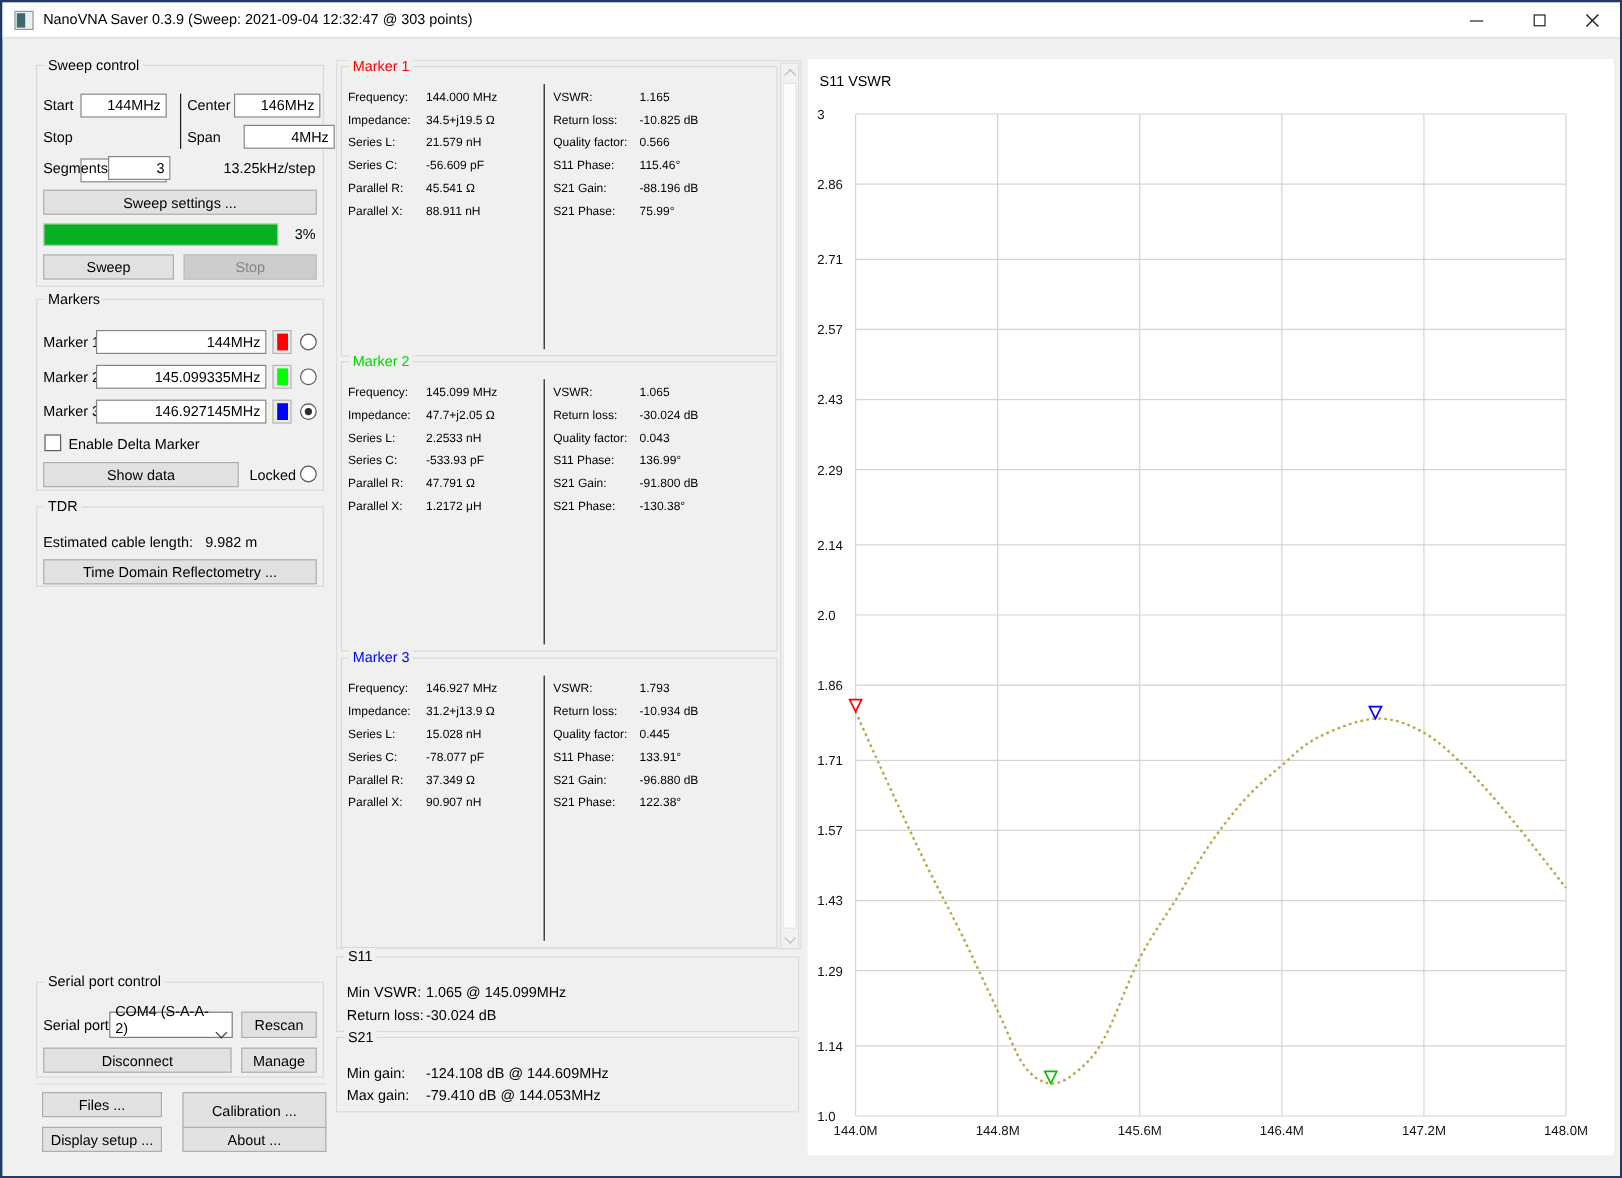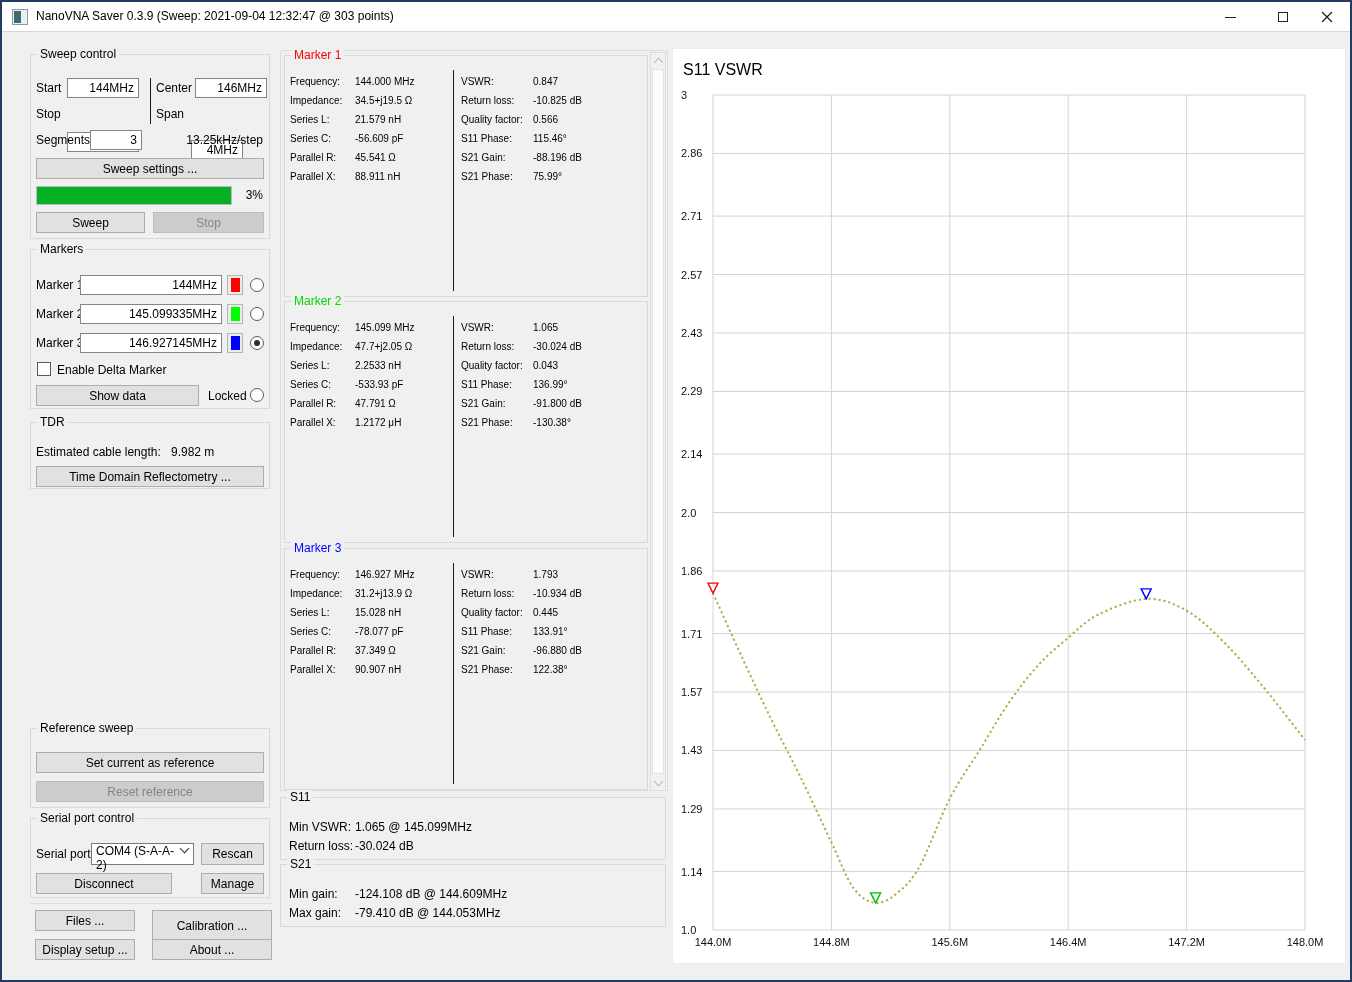--- a/index.html
+++ b/index.html
@@ -29,21 +29,21 @@
   .win-btn.disabled{background:#cccccc;color:#858585;border-color:#bdbdbd;}
   .vline{position:absolute;width:1px;background:#1a1a1a;}
   .progress{position:absolute;border:1px solid #bcbcbc;background:#e6e6e6;}
   .progress i{display:block;height:100%;background:#06b025;}
   .radio{position:absolute;width:14px;height:14px;border:1px solid #5a5a5a;border-radius:50%;background:#fff;}
   .radio.checked::after{content:'';position:absolute;left:3px;top:3px;width:6px;height:6px;border-radius:50%;background:#2c2c2c;}
   .checkbox{position:absolute;width:14px;height:14px;border:1px solid #5a5a5a;background:#fff;}
   .swatch{position:absolute;width:16px;height:20px;background:#ececec;border:1px solid #b5b5b5;
     display:flex;align-items:center;justify-content:center;}
   .swatch i{display:block;width:9px;height:14px;}
-  .combo{position:absolute;background:#fff;border:1px solid #7a7a7a;display:flex;align-items:flex-start;padding:0 4px;}
+  .combo{position:absolute;background:#fff;border:1px solid #7a7a7a;display:flex;align-items:flex-end;padding:0 4px;}
   .combo .chev{margin-left:auto;width:8px;height:8px;position:relative;}
   .combo .chev::before{content:'';position:absolute;left:0;top:1px;width:6px;height:6px;
     border-left:1.5px solid #333;border-bottom:1.5px solid #333;transform:rotate(-45deg);}
   
   .mrow{height:19px;display:flex;align-items:center;font-size:10px;white-space:nowrap;}
   .mcol-left{position:absolute;left:5px;top:16px;width:160px;}
   .mcol-right{position:absolute;left:176px;top:16px;width:182px;}
   .mcol-left .mlabel{width:65px;flex:none;}
   .mcol-right .mlabel{width:72px;flex:none;}
   .mdivider{position:absolute;left:168px;top:14px;bottom:5px;width:1px;background:#1a1a1a;}
@@ -52,21 +52,21 @@
   
   .sb{position:absolute;left:648px;top:50px;width:16px;height:739px;background:#f1f1f1;border:1px solid #dcdcdc;}
   .sb-btn{position:absolute;left:0;width:14px;height:15px;display:flex;align-items:center;justify-content:center;}
   .sb-chev{width:7px;height:7px;position:relative;}
   .sb-chev::before{content:'';position:absolute;left:0;width:6px;height:6px;border-left:1.6px solid #b9b9b9;border-top:1.6px solid #b9b9b9;}
   .sb-up .sb-chev::before{top:2px;transform:rotate(45deg);}
   .sb-down .sb-chev::before{top:-1px;transform:rotate(225deg);}
   .sb-thumb{position:absolute;left:1px;top:16px;width:12px;height:705px;background:#fcfcfc;border:1px solid #e3e3e3;}
   
   .chart{position:absolute;left:670px;top:46px;width:674px;height:916px;background:#ffffff;border:1px solid #ececec;}
-  .chart-title{position:absolute;left:10px;top:12px;font-size:16px;}
+  .chart-title{position:absolute;left:10px;top:12px;font-size:12px;}
   .viewport{position:absolute;left:278px;top:48px;width:388px;height:741px;border:1px solid #dedede;}
   .footer-sep{position:absolute;left:28px;top:901px;width:242px;height:1px;background:#dedede;}
 </style>
 </head>
 <body>
 
 <div class="window">
 
   <div class="titlebar">
     <span class="app-icon">
@@ -90,21 +90,21 @@
   <div class="gbox" style="left:28px;top:52px;width:240px;height:185px">
     <span class="legend">Sweep control</span>
     <span class="lbl" style="left:5px;top:26px">Start</span>
     <input class="win-input" style="left: 36px; top: 23px; width: 72px; height: 20px;" readonly="" value="144MHz">
     <span class="lbl" style="left:5px;top:52px">Stop</span>
     <input class="win-input" style="left: 36px; top: 49px; width: 72px; height: 20px; margin-top: 28px;" readonly="" value="148MHz">
     <div class="vline" style="left:119px;top:23px;height:46px"></div>
     <span class="lbl" style="left:125px;top:26px">Center</span>
     <input class="win-input" style="left: 164px; top: 23px; width: 72px; height: 20px;" readonly="" value="146MHz">
     <span class="lbl" style="left:125px;top:52px">Span</span>
-    <input class="win-input" style="left: 160px; top: 49px; width: 52px; height: 20px; margin-top: 36px;" readonly="" value="4MHz">
+    <input class="win-input" style="left: 172px; top: 49px; width: 76px; height: 20px;" readonly="" value="4MHz">
     <span class="lbl" style="left:5px;top:78px">Segments</span>
     <input class="win-input" style="left: 59px; top: 75px; width: 52px; height: 20px;" readonly="" value="3">
     <span class="lbl" style="right:6px;top:78px">13.25kHz/step</span>
     <div class="win-btn" style="left:5px;top:103px;width:228px;height:21px">Sweep settings ...</div>
     <div class="progress" style="left:5px;top:131px;width:196px;height:19px">
         <i style="width:100%"></i>
       </div>
     <span class="lbl" style="right:6px;top:133px">3%</span>
     <div class="win-btn" style="left:5px;top:157px;width:109px;height:21px">Sweep</div>
     <div class="win-btn disabled" style="left:122px;top:157px;width:111px;height:21px">Stop</div>
@@ -137,35 +137,30 @@
     <span class="radio" style="left:219px;top:138px"></span>
   </div>
 
   <div class="gbox" style="left:28px;top:420px;width:240px;height:67px">
     <span class="legend">TDR</span>
     <span class="lbl" style="left:5px;top:22px">Estimated cable length:</span>
     <span class="lbl" style="left:140px;top:22px">9.982 m</span>
     <div class="win-btn" style="left:5px;top:43px;width:228px;height:21px">Time Domain Reflectometry ...</div>
   </div>
 
-  <div class="gbox" style="left:28px;top:726px;width:240px;height:80px">
-    <span class="legend">Reference sweep</span>
-    <div class="win-btn" style="left:5px;top:23px;width:228px;height:21px">Set current as reference</div>
-    <div class="win-btn disabled" style="left:5px;top:52px;width:228px;height:21px">Reset reference</div>
-  </div>
 
   <div class="gbox" style="left:28px;top:816px;width:240px;height:80px">
     <span class="legend">Serial port control</span>
     <span class="lbl" style="left:5px;top:28px">Serial port</span>
     <div class="combo" style="left:60px;top:24px;width:103px;height:22px">
       <span>COM4 (S-A-A-2)</span>
       <span class="chev"></span>
     </div>
     <div class="win-btn" style="left:170px;top:24px;width:63px;height:22px">Rescan</div>
-    <div class="win-btn" style="left:5px;top:54px;width:136px;height:21px">Disconnect</div>
+    <div class="win-btn" style="left:5px;top:54px;width:157px;height:21px">Disconnect</div>
     <div class="win-btn" style="left:170px;top:54px;width:63px;height:21px">Manage</div>
   </div>
 
   <div class="footer-sep"></div>
   <div class="win-btn" style="left:33px;top:908px;width:100px;height:21px">Files ...</div>
   <div class="win-btn" style="left:150px;top:908px;width:120px;height:32px">Calibration ...</div>
   <div class="win-btn" style="left:33px;top:937px;width:100px;height:21px">Display setup ...</div>
   <div class="win-btn" style="left:150px;top:937px;width:120px;height:21px">About ...</div>
 
   <div class="viewport"></div>
@@ -195,21 +190,21 @@
         </div>
         <div class="mrow">
           <span class="mlabel">Parallel X:</span>
           <span>88.911 nH</span>
         </div>
       </div>
     <div class="mdivider"></div>
     <div class="mcol-right">
         <div class="mrow">
           <span class="mlabel">VSWR:</span>
-          <span>0.847</span>
+          <span>1.165</span>
         </div>
         <div class="mrow">
           <span class="mlabel">Return loss:</span>
           <span>-10.825 dB</span>
         </div>
         <div class="mrow">
           <span class="mlabel">Quality factor:</span>
           <span>0.566</span>
         </div>
         <div class="mrow">

